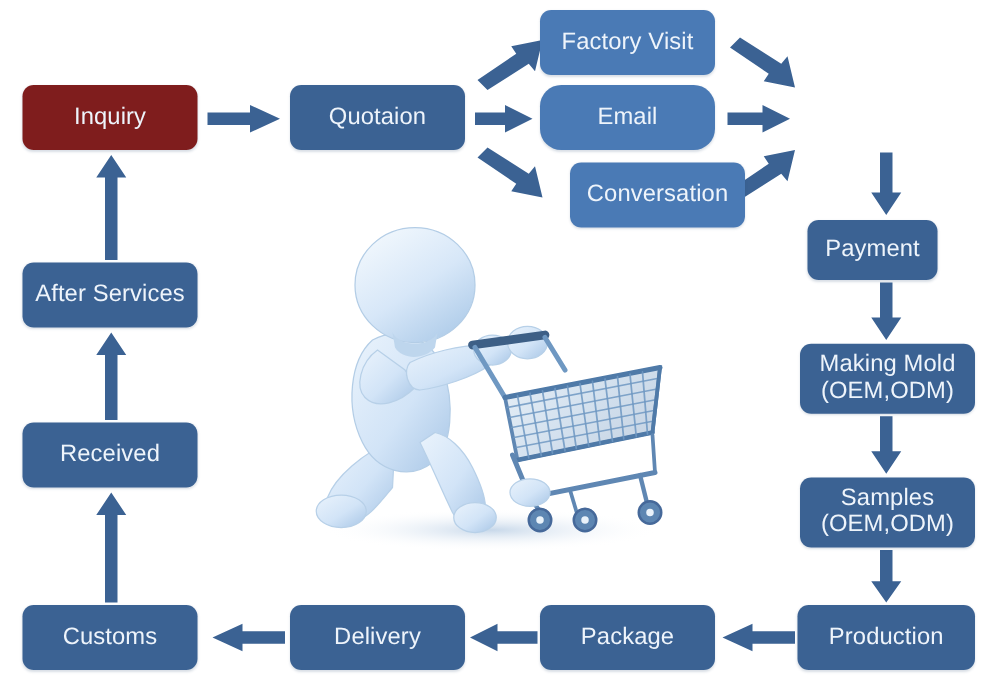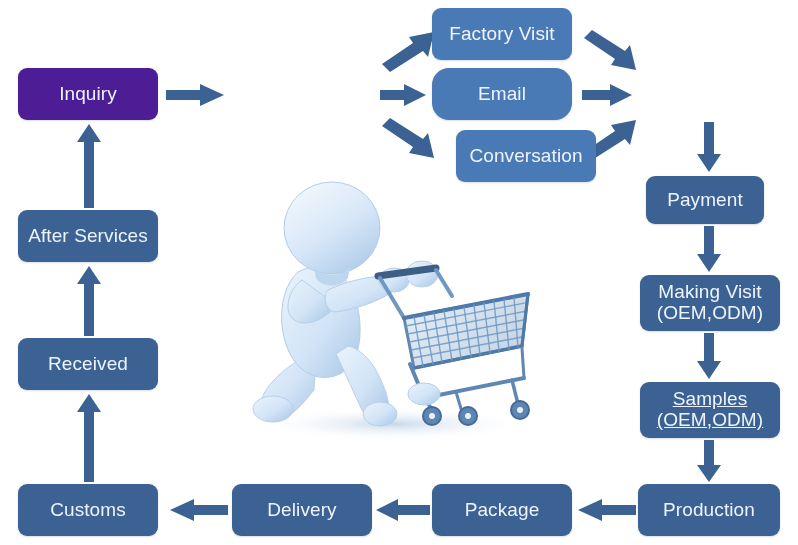--- a/index.html
+++ b/index.html
@@ -25,21 +25,21 @@
     text-align: center;
     color: #eef4fb;
     font-size: 19px;
     line-height: 1.08;
     letter-spacing: 0.1px;
     box-shadow: 0 1px 2px rgba(40,70,110,0.18);
     padding: 0 6px;
   }
   .node.dark   { background: #3b6293; }
   .node.mid    { background: #4a7ab5; }
-  .node.light  { background: #4c1d95; }
+  .node.light  { background: #7f1d1d; }
   .node .lines { width: 100%; }
   .node .l2 { display: block; }
 
   
   .arrow {
     position: absolute;
     pointer-events: none;
   }
   .arrow svg { display: block; overflow: visible; }
 
@@ -263,54 +263,59 @@
       <ellipse cx="196" cy="218" rx="16" ry="11" fill="url(#bodyGrad)" stroke="#b7d0e8" stroke-width="1"></ellipse>
     </svg>
   </div>
 
   <div class="node light" style="left:18px; top:68px; width:140px; height:52px;">
     <span class="lines">
       <span>Inquiry</span>
     </span>
   </div>
 
+  <div class="node dark" style="left:232px; top:68px; width:140px; height:52px;">
+    <span class="lines">
+      <span>Quotaion</span>
+    </span>
+  </div>
 
   <div class="node mid" style="left:432px; top:8px; width:140px; height:52px;">
     <span class="lines">
       <span>Factory Visit</span>
     </span>
   </div>
 
   <div class="node mid" style="left:432px; top:68px; width:140px; height:52px;border-radius:17px;">
     <span class="lines">
       <span>Email</span>
     </span>
   </div>
 
   <div class="node mid" style="left:456px; top:130px; width:140px; height:52px;">
     <span class="lines">
       <span>Conversation</span>
     </span>
   </div>
 
 
-  <div class="node dark" style="left:646px; top:176px; width:118px; height:48px;">
+  <div class="node dark" style="left:646px; top:176px; width:104px; height:48px;">
     <span class="lines">
       <span>Payment</span>
     </span>
   </div>
 
   <div class="node dark" style="left:640px; top:275px; width:140px; height:56px;">
     <span class="lines">
-      <span class="l2">Making Visit</span>
+      <span class="l2">Making Mold</span>
       <span class="l2">(OEM,ODM)</span>
     </span>
   </div>
 
-  <div class="node dark" style="left:640px; top:382px; width:140px; height:56px;text-decoration:underline;">
+  <div class="node dark" style="left:640px; top:382px; width:140px; height:56px;">
     <span class="lines">
       <span class="l2">Samples</span>
       <span class="l2">(OEM,ODM)</span>
     </span>
   </div>
 
   <div class="node dark" style="left:638px; top:484px; width:142px; height:52px;">
     <span class="lines">
       <span>Production</span>
     </span>

